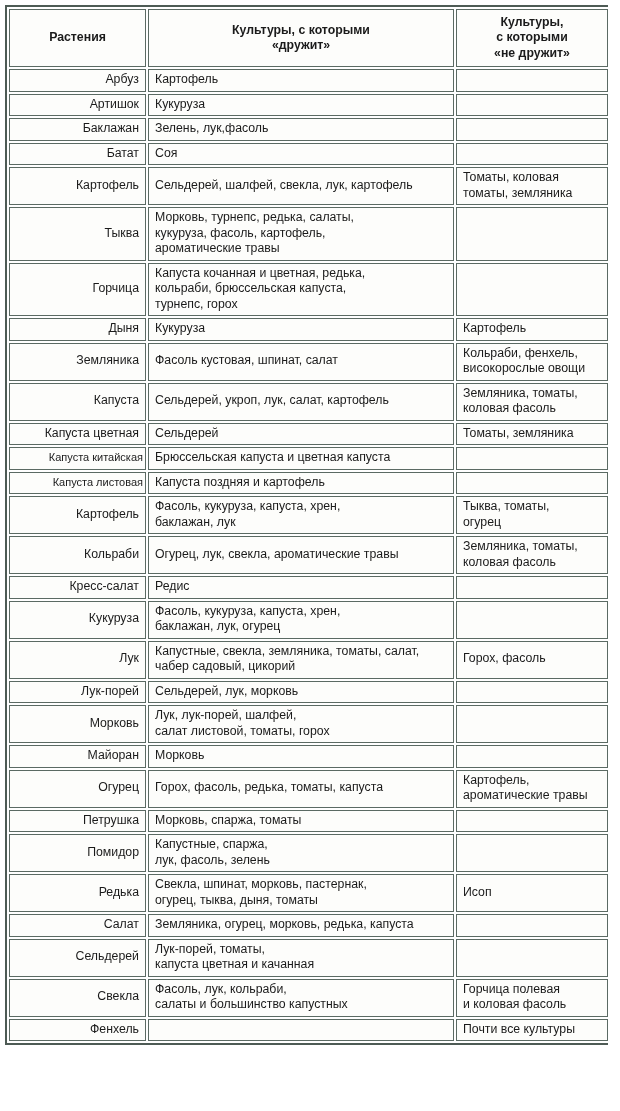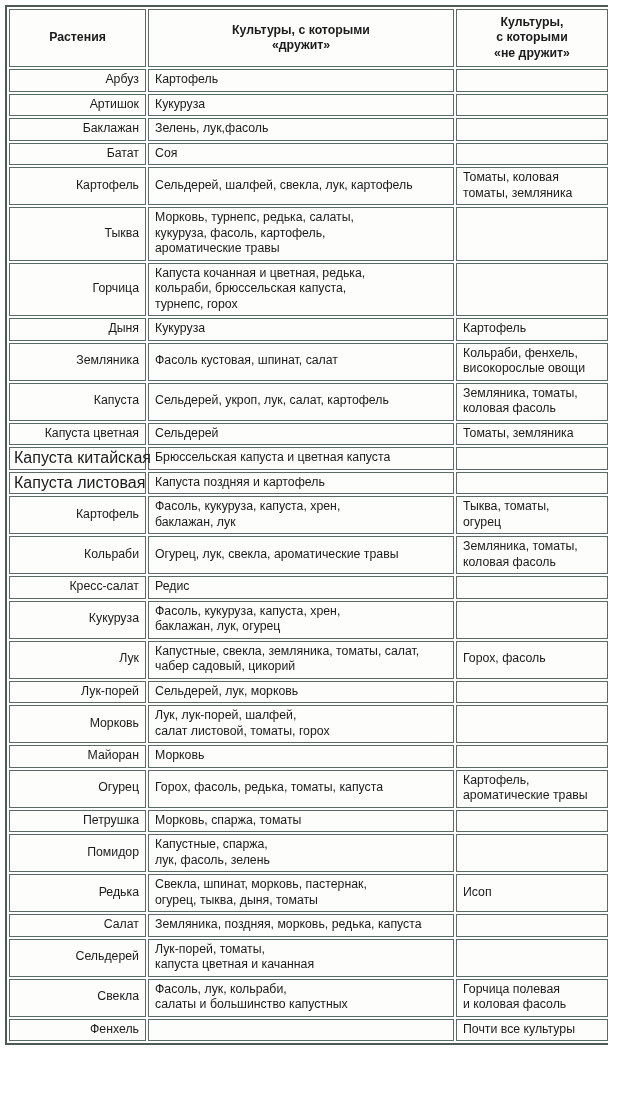--- a/index.html
+++ b/index.html
@@ -54,21 +54,21 @@
     padding: 3px 4px;
   }
   table.companion-table tbody td {
     height: 19px;
   }
   td.cell-plant {
     text-align: right;
     white-space: nowrap;
   }
   td.cell-plant.tight {
-    font-size: 16px;
+    font-size: 11px;
     padding-left: 4px;
     padding-right: 2px;
   }
   td.cell-good, td.cell-bad {
     text-align: left;
   }
   .ln { display: block; }
   .hdr-ln { display: block; }
 </style>
 </head>
@@ -357,21 +357,21 @@
           </td>
           <td class="cell-bad">
             <span class="ln">Исоп</span>
           </td>
         </tr>
         <tr>
           <td class="cell-plant">
             <span class="ln">Салат</span>
           </td>
           <td class="cell-good">
-            <span class="ln">Земляника, поздняя, морковь, редька, капуста</span>
+            <span class="ln">Земляника, огурец, морковь, редька, капуста</span>
           </td>
           <td class="cell-bad">&nbsp;</td>
         </tr>
         <tr>
           <td class="cell-plant">
             <span class="ln">Сельдерей</span>
           </td>
           <td class="cell-good">
             <span class="ln">Лук-порей, томаты,</span>
             <span class="ln">капуста цветная и качанная</span>

